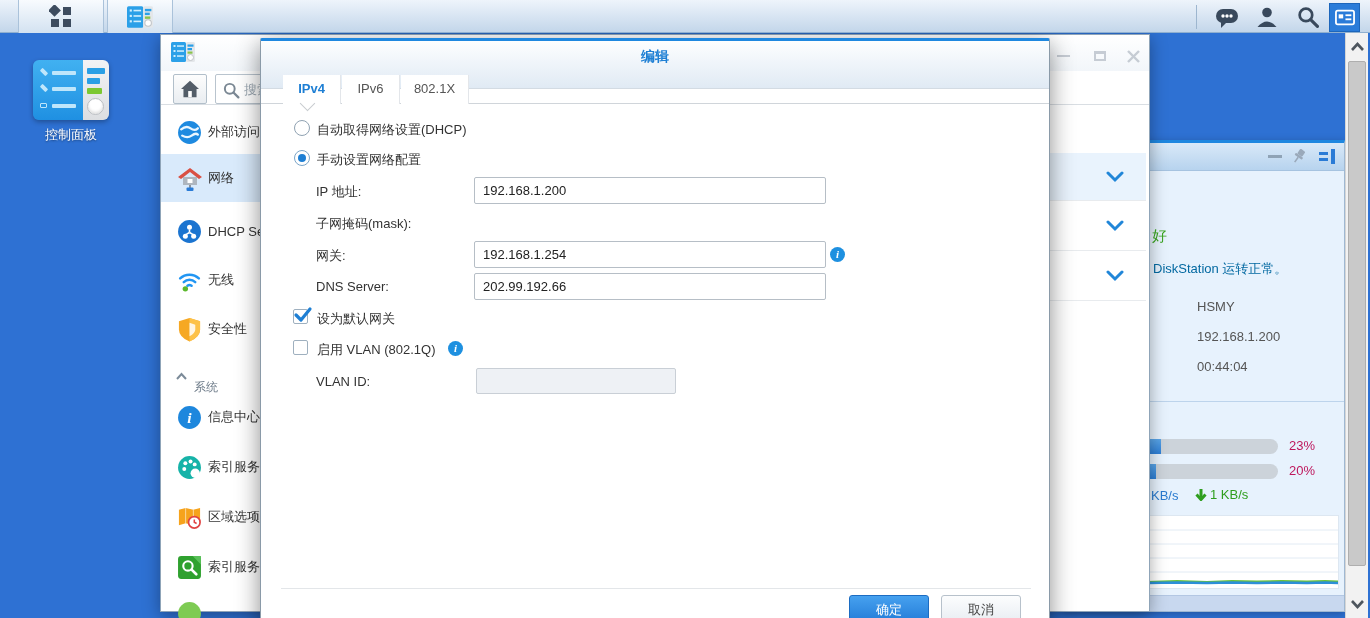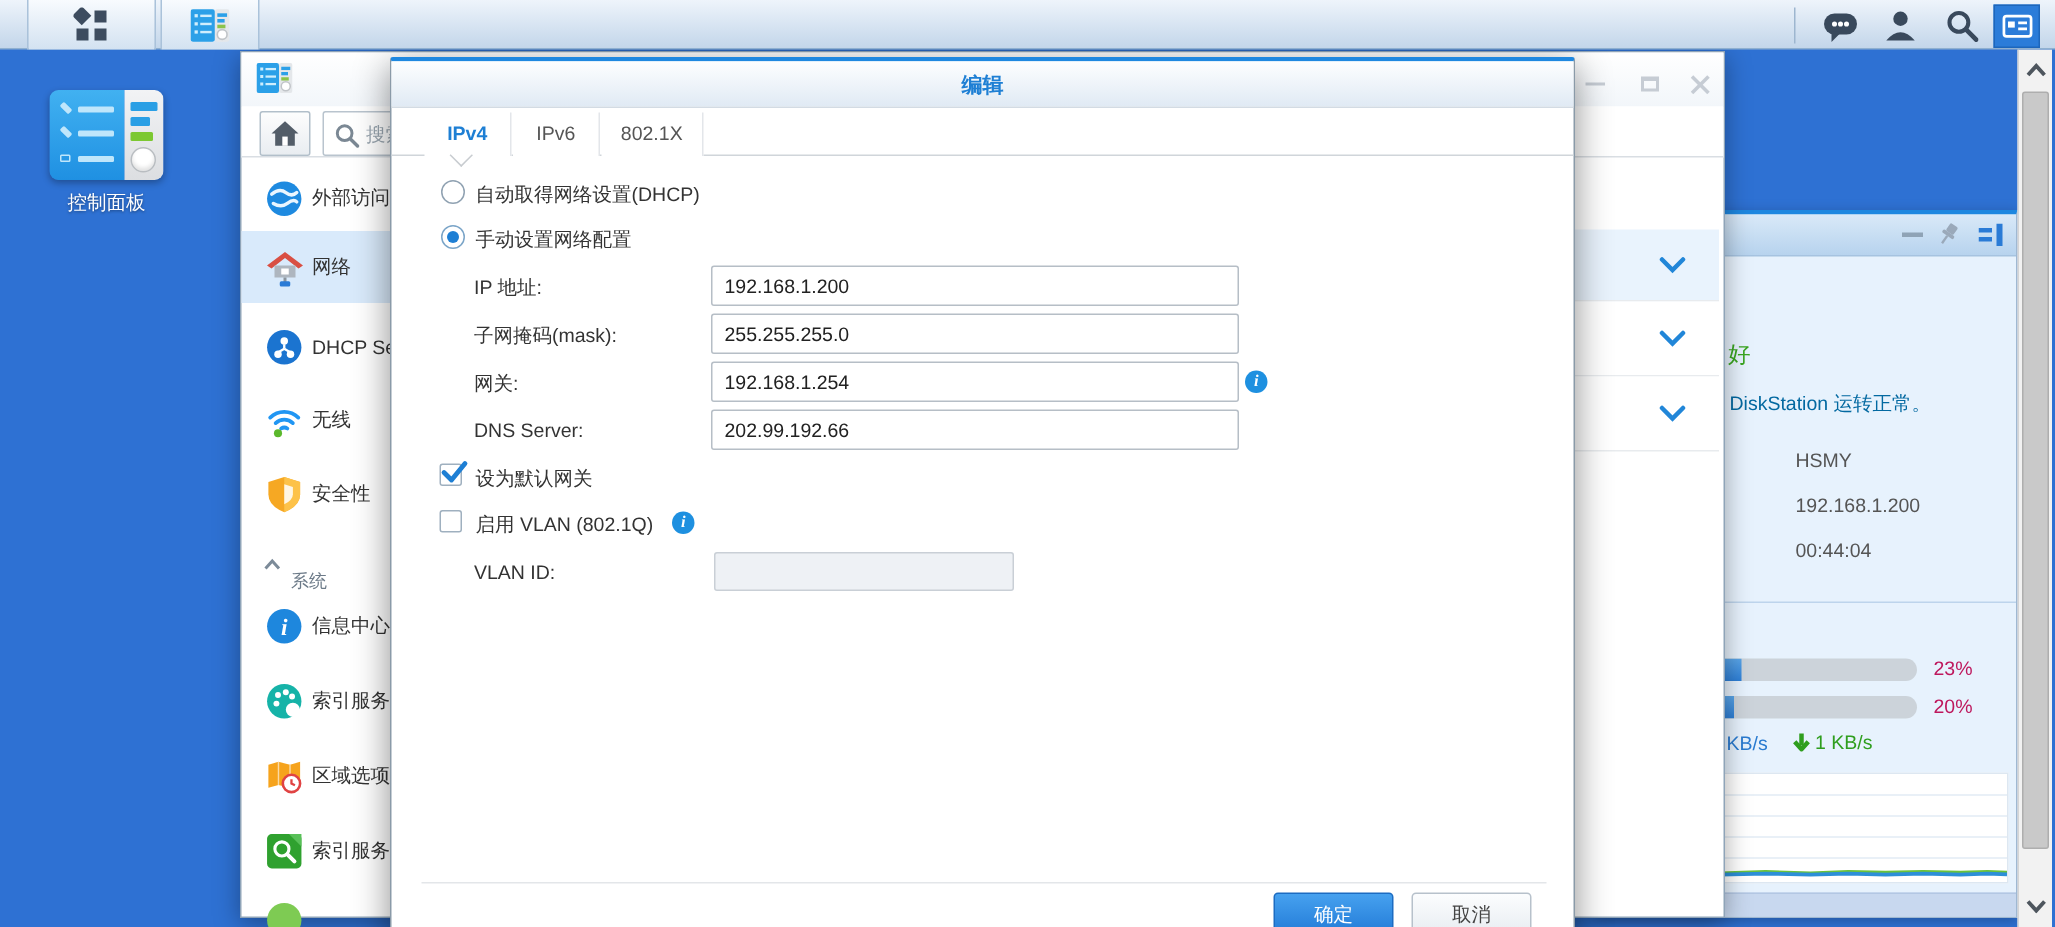--- a/index.html
+++ b/index.html
@@ -77,21 +77,21 @@
   .side-section { position:absolute; left:0; width:230px; height:22px; display:flex; align-items:center; cursor:pointer; }
   .side-section .lb { position:absolute; left:33px; font-size:12px; color:#6c7a88;margin-top:23px; }
   .crow { position:absolute; left:250px; width:735px; border-bottom:1px solid #e8ebee; cursor:pointer; background:#fff; }
   .crow.hl { background:#e9f3fd; }
   .crow .chev { position:absolute; right:22px; top:50%; margin-top:-6px; }
 
   
   .dialog { position:absolute; left:260px; top:38px; width:790px; height:600px; z-index:4;
     background:#fff; border:1px solid #8a9aa8; border-top:3px solid #1f88e0; border-radius:2px;
     box-shadow:0 6px 24px rgba(0,0,0,.45); }
-  .dlg-header { position:absolute; left:0; top:0; width:100%; height:31px;
+  .dlg-header { position:absolute; left:0; top:0; width:100%; height:48px;
     background:linear-gradient(#fdfeff,#e0eaf4); border-bottom:1px solid #d3dbe3;
     text-align:center; line-height:30px; color:#1e7fd4; font-weight:bold; font-size:14px; }
   .tabbar { position:absolute; left:0; top:34px; width:100%; height:29px; border-bottom:1px solid #d0d5da; }
   .tab { position:absolute; top:0; height:29px; line-height:28px; text-align:center; font-size:13px; color:#555;
     border-right:1px solid #e3e6ea; cursor:pointer; background:#fff; }
   .tab.active { color:#1e7fd4; font-weight:bold; }
   .notch { position:absolute; left:41px; top:57px; width:11px; height:11px; background:#fff;
     border-right:1px solid #c8ccd0; border-bottom:1px solid #c8ccd0; transform:rotate(45deg); }
   .radio { position:absolute; left:33px; width:16px; height:16px; border:1px solid #90a2b2; border-radius:50%; background:#fff; cursor:pointer; }
   .radio.on { border-color:#7ba5c8; }
@@ -419,21 +419,20 @@
     <div class="radio" style="top:79px"></div>
     <div class="flabel" style="left:56px;top:80px">自动取得网络设置(DHCP)</div>
 
     <div class="radio on" style="top:109px"></div>
     <div class="flabel" style="left:56px;top:110px">手动设置网络配置</div>
 
     <div class="flabel" style="left:55px;top:142px">IP 地址:</div>
     <input class="finput" style="top: 136px;" value="192.168.1.200">
 
     <div class="flabel" style="left:55px;top:174px">子网掩码(mask):</div>
-    <input class="finput" style="top: 168px;" value="255.255.255.0">
 
     <div class="flabel" style="left:55px;top:206px">网关:</div>
     <input class="finput" style="top: 200px;" value="192.168.1.254">
     <div class="info-ic" style="left:569px;top:206px">i</div>
 
     <div class="flabel" style="left:55px;top:238px">DNS Server:</div>
     <input class="finput" style="top: 232px;" value="202.99.192.66">
 
     <div class="cbox" style="top:268px">
       <svg width="20" height="18" viewBox="0 0 20 18">

